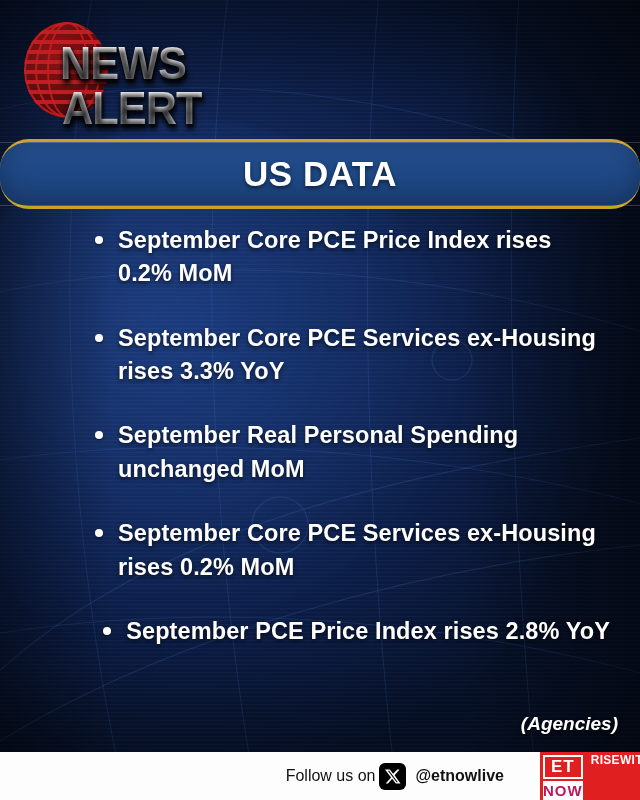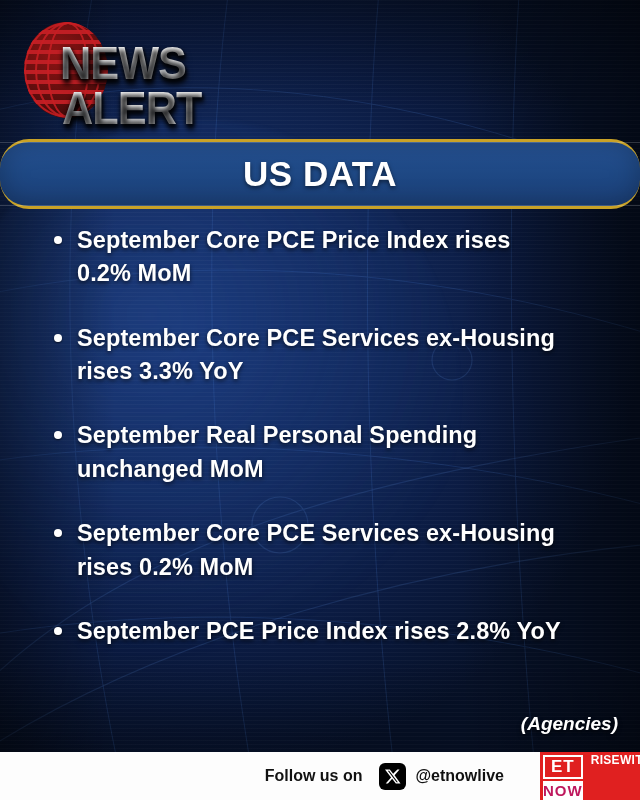--- a/index.html
+++ b/index.html
@@ -159,20 +159,21 @@
   .bullets {
     position: absolute;
     left: 54px;
     top: 224px;
     width: 556px;
   }
   .bullet-row {
     display: flex;
     align-items: flex-start;
     margin-bottom: 31px;
+    justify-content: flex-end;
   }
   .bullet-dot {
     flex: 0 0 auto;
     width: 8px;
     height: 8px;
     border-radius: 50%;
     background: #ffffff;
     margin-top: 12px;
     margin-right: 15px;
     box-shadow: 0 1px 2px rgba(0,0,0,0.6);
@@ -206,23 +207,23 @@
     bottom: 0;
     width: 640px;
     height: 48px;
     background: #fdfdfd;
     display: flex;
     align-items: center;
     justify-content: flex-end;
   }
   .follow-text {
     color: #111111;
-    font-weight: bold;
+    font-weight: normal;
     font-size: 16px;
-    margin-right: 17px;
+    margin-right: 4px;
   }
   .x-icon {
     width: 27px;
     height: 27px;
     border-radius: 6px;
     background: #000000;
     display: flex;
     align-items: center;
     justify-content: center;
     margin-right: 9px;

